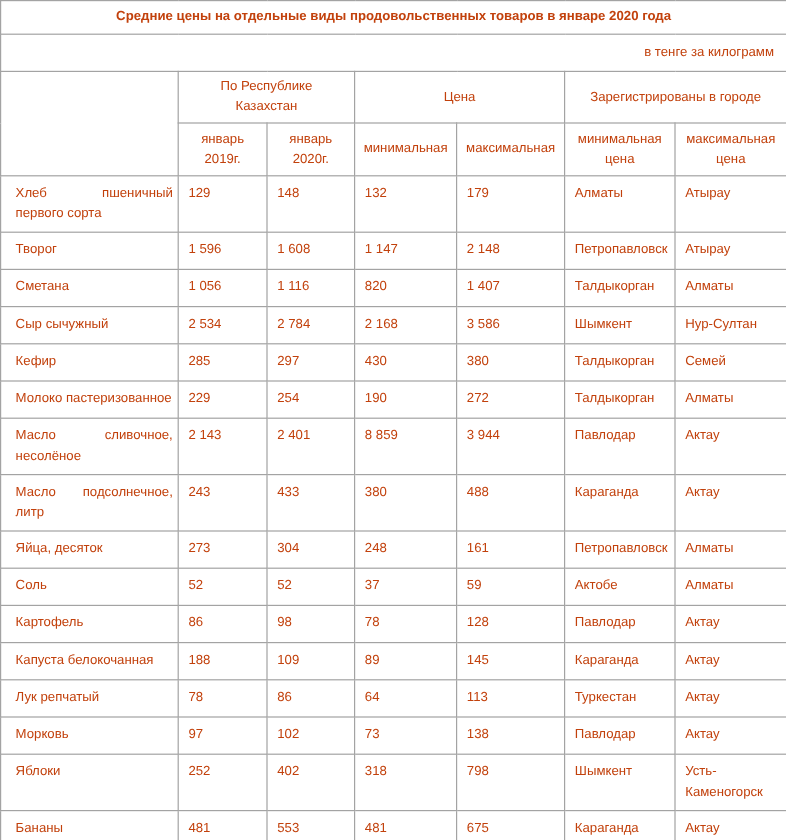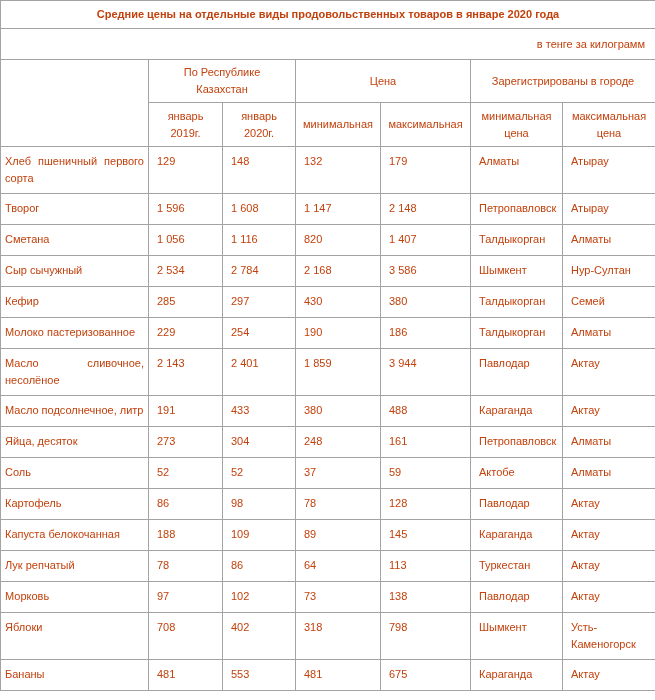--- a/index.html
+++ b/index.html
@@ -47,21 +47,21 @@
   }
   td.sub-cell {
     height: 44px;
     text-align: center;
     vertical-align: middle;
     padding: 4px 3px;
   }
   tbody td { height: 31px; vertical-align: top; }
   tbody td.product {
     text-align: justify;
-    padding: 6px 4px 6px 4px;
+    padding: 6px 4px 6px 12px;
     margin-left: 6px;
   }
   tbody td.val {
     text-align: left;
     padding: 6px 6px 6px 8px;
   }
 </style>
 </head>
 <body>
 
@@ -141,36 +141,36 @@
         <td class="val">430</td>
         <td class="val">380</td>
         <td class="val">Талдыкорган</td>
         <td class="val">Семей</td>
       </tr>
       <tr>
         <td class="product">Молоко пастеризованное</td>
         <td class="val">229</td>
         <td class="val">254</td>
         <td class="val">190</td>
-        <td class="val">186</td>
+        <td class="val">272</td>
         <td class="val">Талдыкорган</td>
         <td class="val">Алматы</td>
       </tr>
       <tr>
         <td class="product">Масло сливочное, несолёное</td>
         <td class="val">2 143</td>
         <td class="val">2 401</td>
-        <td class="val">1 859</td>
+        <td class="val">8 859</td>
         <td class="val">3 944</td>
         <td class="val">Павлодар</td>
         <td class="val">Актау</td>
       </tr>
       <tr>
         <td class="product">Масло подсолнечное, литр</td>
-        <td class="val">191</td>
+        <td class="val">243</td>
         <td class="val">433</td>
         <td class="val">380</td>
         <td class="val">488</td>
         <td class="val">Караганда</td>
         <td class="val">Актау</td>
       </tr>
       <tr>
         <td class="product">Яйца, десяток</td>
         <td class="val">273</td>
         <td class="val">304</td>
@@ -219,21 +219,21 @@
         <td class="product">Морковь</td>
         <td class="val">97</td>
         <td class="val">102</td>
         <td class="val">73</td>
         <td class="val">138</td>
         <td class="val">Павлодар</td>
         <td class="val">Актау</td>
       </tr>
       <tr>
         <td class="product">Яблоки</td>
-        <td class="val">708</td>
+        <td class="val">252</td>
         <td class="val">402</td>
         <td class="val">318</td>
         <td class="val">798</td>
         <td class="val">Шымкент</td>
         <td class="val">Усть-Каменогорск</td>
       </tr>
       <tr>
         <td class="product">Бананы</td>
         <td class="val">481</td>
         <td class="val">553</td>

